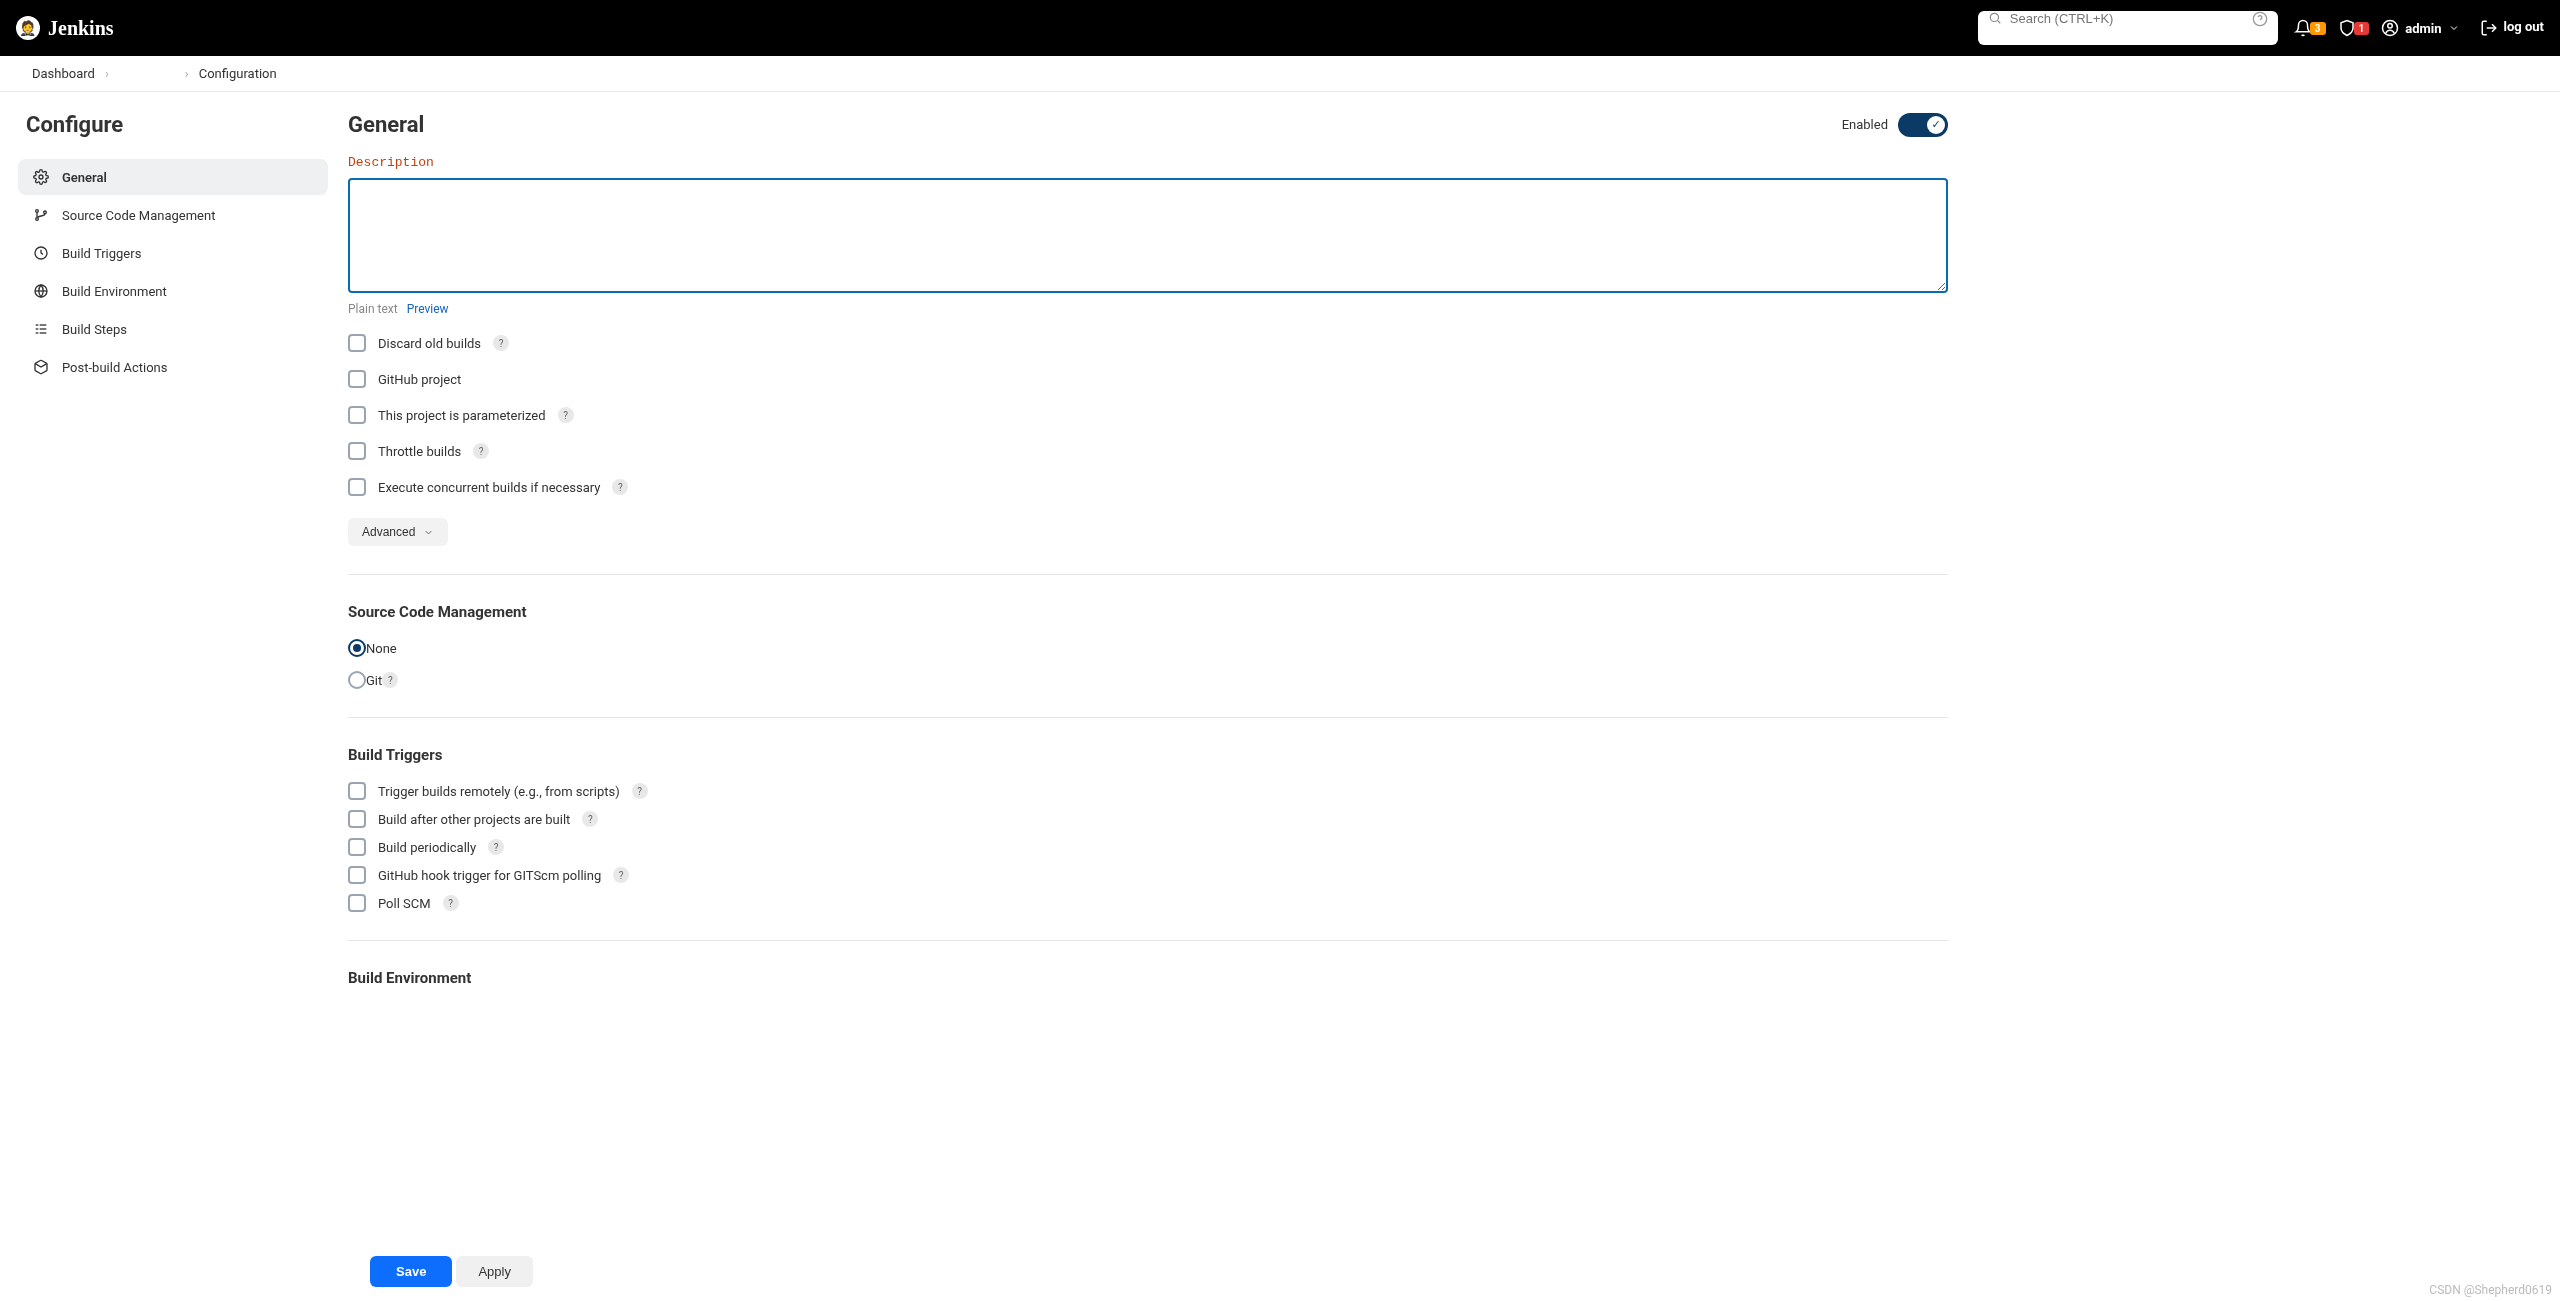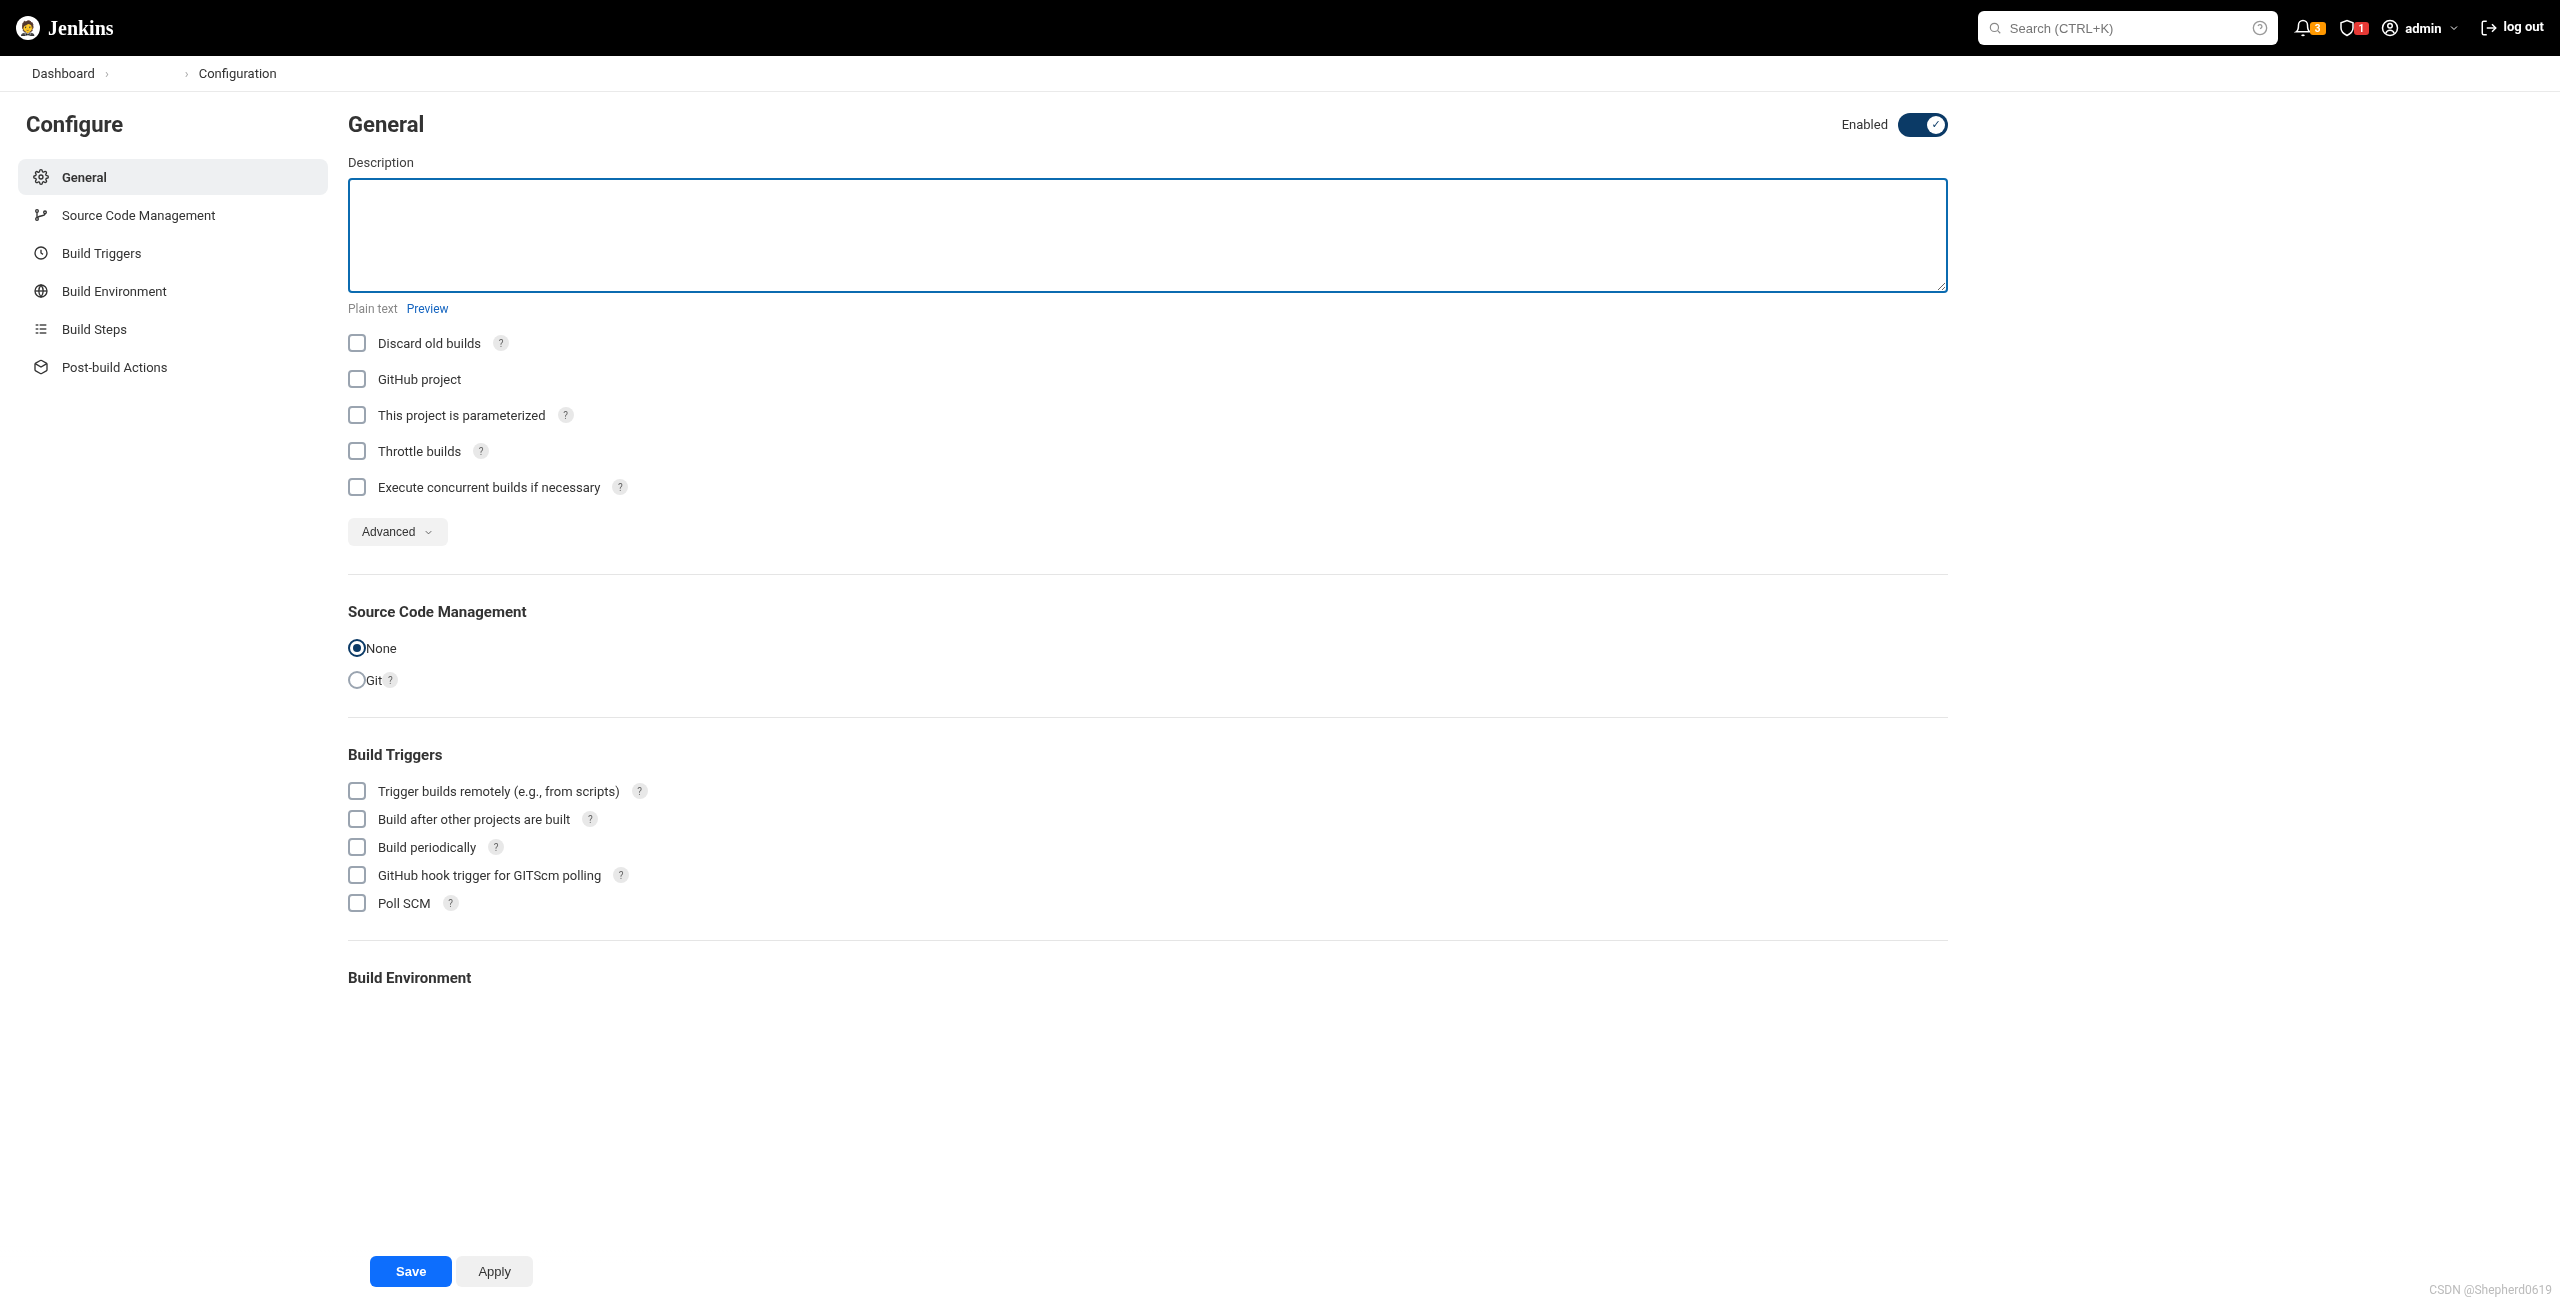--- a/index.html
+++ b/index.html
@@ -5,21 +5,21 @@
 * { box-sizing: border-box; margin: 0; padding: 0; }
 body { font-family: -apple-system, BlinkMacSystemFont, "Segoe UI", Roboto, Arial, sans-serif; font-size: 14px; color: #333; background: #f8f8f8; }
 a { text-decoration: none; color: inherit; }
 
 
 .top-header { background: #000; height: 56px; display: flex; align-items: center; padding: 0 16px; }
 .logo-area { display: flex; align-items: center; gap: 8px; }
 .logo-img { width: 24px; height: 24px; background: #fff; border-radius: 50%; display: flex; align-items: center; justify-content: center; font-size: 14px; }
 .logo-text { color: #fff; font-weight: bold; font-size: 20px; font-family: Georgia, serif; }
 .header-spacer { flex: 1; }
-.search-box { background: #fff; border-radius: 6px; height: 34px; width: 300px; display: flex; align-items: center; padding: 0 10px; gap: 8px; }
+.search-box { background: #fff; border-radius: 6px; height: 34px; width: 300px; display: flex; align-items: flex-start; padding: 0 10px; gap: 8px; }
 .search-box input { border: none; outline: none; flex: 1; font-size: 13px; background: transparent; }
 .search-help { color: #999; }
 .header-icons { display: flex; align-items: center; gap: 12px; margin-left: 16px; }
 .header-icon { color: #fff; font-size: 16px; display: flex; align-items: center; position: relative; }
 .badge { background: #ff9800; color: #fff; font-size: 10px; font-weight: bold; padding: 1px 5px; border-radius: 3px; margin-left: -2px; }
 .badge-red { background: #e53935; }
 .user-area { display: flex; align-items: center; gap: 6px; color: #fff; font-weight: bold; font-size: 13px; }
 .logout-area { display: flex; align-items: flex-start; gap: 6px; color: #fff; font-weight: bold; font-size: 13px; margin-left: 8px; }
 
 
@@ -36,21 +36,21 @@
 .side-icon { width: 18px; display: flex; justify-content: center; color: #333; }
 
 
 .main { flex: 1; max-width: 1600px; }
 .section-head { display: flex; align-items: center; justify-content: space-between; margin-bottom: 18px; }
 .section-head h2 { font-size: 22px; font-weight: 700; }
 .toggle-wrap { display: flex; align-items: center; gap: 10px; font-size: 13px; }
 .toggle { width: 50px; height: 24px; background: #0b3a66; border-radius: 12px; position: relative; cursor: pointer; }
 .toggle .knob { position: absolute; right: 3px; top: 3px; width: 18px; height: 18px; background: #fff; border-radius: 50%; display: flex; align-items: center; justify-content: center; color: #0b3a66; font-size: 11px; }
 
-.field-label { font-size: 13px; color: #404040; margin-bottom: 8px; display: block; }
+.field-label { font-size: 13px; color: #c2410c; margin-bottom: 8px; display: block; font-family: Liberation Mono, monospace; }
 .textarea { width: 100%; height: 115px; border: 2px solid #0b6bb0; border-radius: 4px; padding: 8px; font-family: inherit; font-size: 13px; resize: vertical; outline: none; }
 .text-mode { font-size: 12px; margin-top: 6px; }
 .text-mode .plain { color: #888; margin-right: 6px; }
 .text-mode .preview { color: #1565c0; cursor: pointer; }
 
 .check-row { display: flex; align-items: center; gap: 12px; margin: 18px 0; font-size: 13px; }
 .check-row.tight { margin: 10px 0; text-align: center; }
 .checkbox { width: 18px; height: 18px; border: 2px solid #9aa4b0; border-radius: 4px; cursor: pointer; flex-shrink: 0; }
 .help-q { width: 16px; height: 16px; border-radius: 50%; background: #e8e8e8; color: #666; font-size: 10px; display: flex; align-items: center; justify-content: center; cursor: pointer; flex-shrink: 0; }
 

